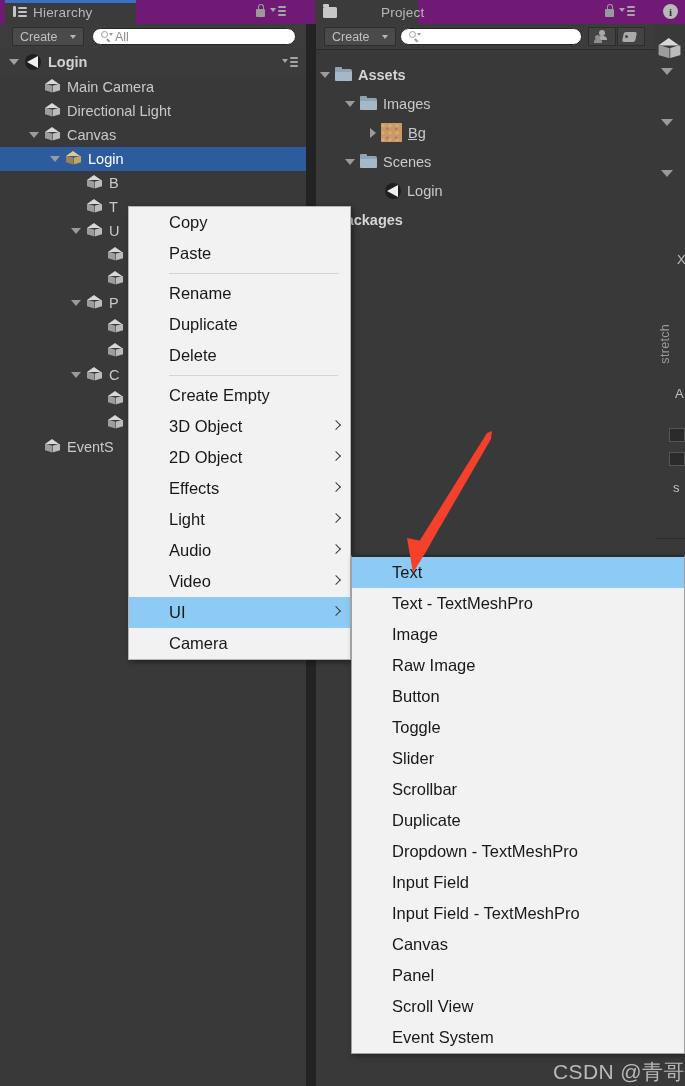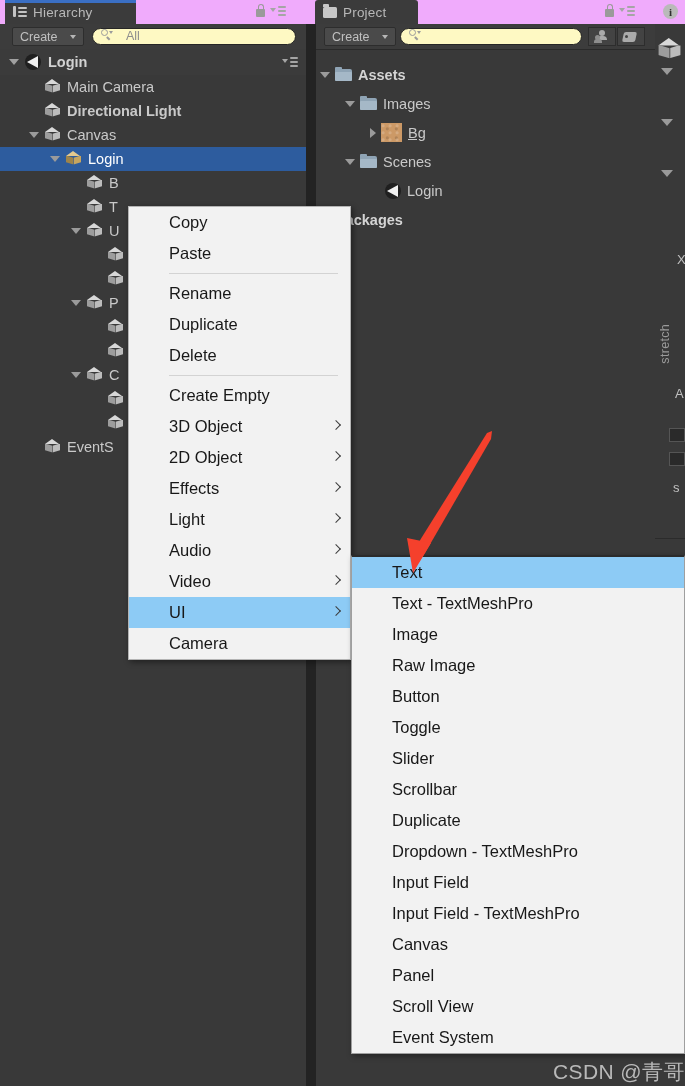--- a/index.html
+++ b/index.html
@@ -5,31 +5,31 @@
   html,body{margin:0;padding:0;}
   body{
     width:685px;height:1086px;position:relative;overflow:hidden;
     background:#383838;
     font-family:"Liberation Sans","DejaVu Sans",sans-serif;
     -webkit-font-smoothing:antialiased;
   }
   .abs{position:absolute;}
 
   
-  #tabbar{left:0;top:0;width:685px;height:24px;background:#f0abfc;}
+  #tabbar{left:0;top:0;width:685px;height:24px;background:#701a75;}
   .tab{
     position:absolute;top:0;height:24px;display:flex;align-items:center;
     padding:0 12px 0 8px;background:#3b3b3b;color:#b8b8b8;font-size:13.5px;
     border-top-left-radius:3px;border-top-right-radius:3px;
     box-sizing:border-box;
   }
   .tab .tlabel{margin-left:5px;letter-spacing:.2px;}
   #tab-hierarchy{left:5px;width:131px;}
   #tab-hierarchy .focusline{position:absolute;left:0;top:0;width:100%;height:3px;background:#3a6fc4;}
-  #tab-project{left:315px;width:103px;}
+  #tab-project{left:315px;width:103px;gap:38px;}
 
   .tabicon{width:15px;height:13px;position:relative;flex:0 0 auto;}
   
   .ic-hier i{position:absolute;background:#c3c3c3;height:2px;border-radius:1px;}
   .ic-hier i:nth-child(1){left:5px;top:1px;width:9px;}
   .ic-hier i:nth-child(2){left:5px;top:5px;width:9px;}
   .ic-hier i:nth-child(3){left:5px;top:9px;width:9px;}
   .ic-hier i:nth-child(4){left:0px;top:0px;width:2.5px;height:11px;}
   
   .ic-folder{background:#c7c7c7;border-radius:1.5px;width:14px;height:11px;margin-top:1px;}
@@ -61,22 +61,22 @@
   .ptoolbar{position:absolute;left:0;top:0;height:25px;background:#3c3c3c;border-bottom:1px solid #2a2a2a;}
   #htoolbar{width:306px;}
   #prtoolbar{width:339px;}
   .createbtn{
     position:absolute;left:12px;top:3px;height:19px;display:flex;align-items:center;gap:12px;
     padding:0 7px;background:#4a4a4a;border:1px solid #2d2d2d;border-radius:2px;
     color:#c0c0c0;font-size:12.5px;box-sizing:border-box;
   }
   .createbtn .cv{width:0;height:0;border-left:3.5px solid transparent;border-right:3.5px solid transparent;border-top:4px solid #b6b6b6;}
   .searchbox{
-    position:absolute;top:4px;height:17px;background:#fef9c3;border:1px solid #262626;
-    border-radius:9px;display:flex;align-items:flex-start;box-sizing:border-box;gap:11px;
+    position:absolute;top:4px;height:17px;background:#ffffff;border:1px solid #262626;
+    border-radius:9px;display:flex;align-items:center;box-sizing:border-box;
   }
   .searchbox .sg{margin-left:8px;width:11px;height:11px;position:relative;}
   .searchbox .sg .ring{position:absolute;left:0;top:0;width:7px;height:7px;border:1.5px solid #9b9b9b;border-radius:50%;box-sizing:border-box;}
   .searchbox .sg .hdl{position:absolute;left:6px;top:6.5px;width:4px;height:1.5px;background:#9b9b9b;transform:rotate(45deg);transform-origin:left center;}
   .searchbox .sg .cv{position:absolute;left:7.5px;top:2px;width:0;height:0;border-left:2.5px solid transparent;border-right:2.5px solid transparent;border-top:3px solid #9b9b9b;}
   .searchbox .stxt{margin-left:3px;color:#8d8d8d;font-size:12.5px;}
   #hsearch{left:92px;width:204px;}
   .tbicon{position:absolute;top:3px;width:28px;height:19px;background:#434343;border:1px solid #2d2d2d;box-sizing:border-box;
     display:flex;align-items:center;justify-content:center;}
   #prico1{left:272px;}
@@ -257,21 +257,21 @@
   <div id="hierarchy-tree">
       <div class="row" style="top: 51px; width: 306px; padding-left: 29px;">
         <span style="width: 10px; flex: 0 0 auto;"></span>
         <span class="cube" style="margin-left: 5px;">
           <span class="top"></span>
           <span class="lf"></span>
           <span class="rt"></span>
         </span>
         <span class="lbl">Main Camera</span>
       </div>
-      <div class="row" style="top: 75px; width: 306px; padding-left: 29px; font-weight: bold;">
+      <div class="row" style="top: 75px; width: 306px; padding-left: 29px;">
         <span style="width: 10px; flex: 0 0 auto;"></span>
         <span class="cube" style="margin-left: 5px;">
           <span class="top"></span>
           <span class="lf"></span>
           <span class="rt"></span>
         </span>
         <span class="lbl">Directional Light</span>
       </div>
       <div class="row" style="top: 99px; width: 306px; padding-left: 29px;">
         <span class="tri"></span>

